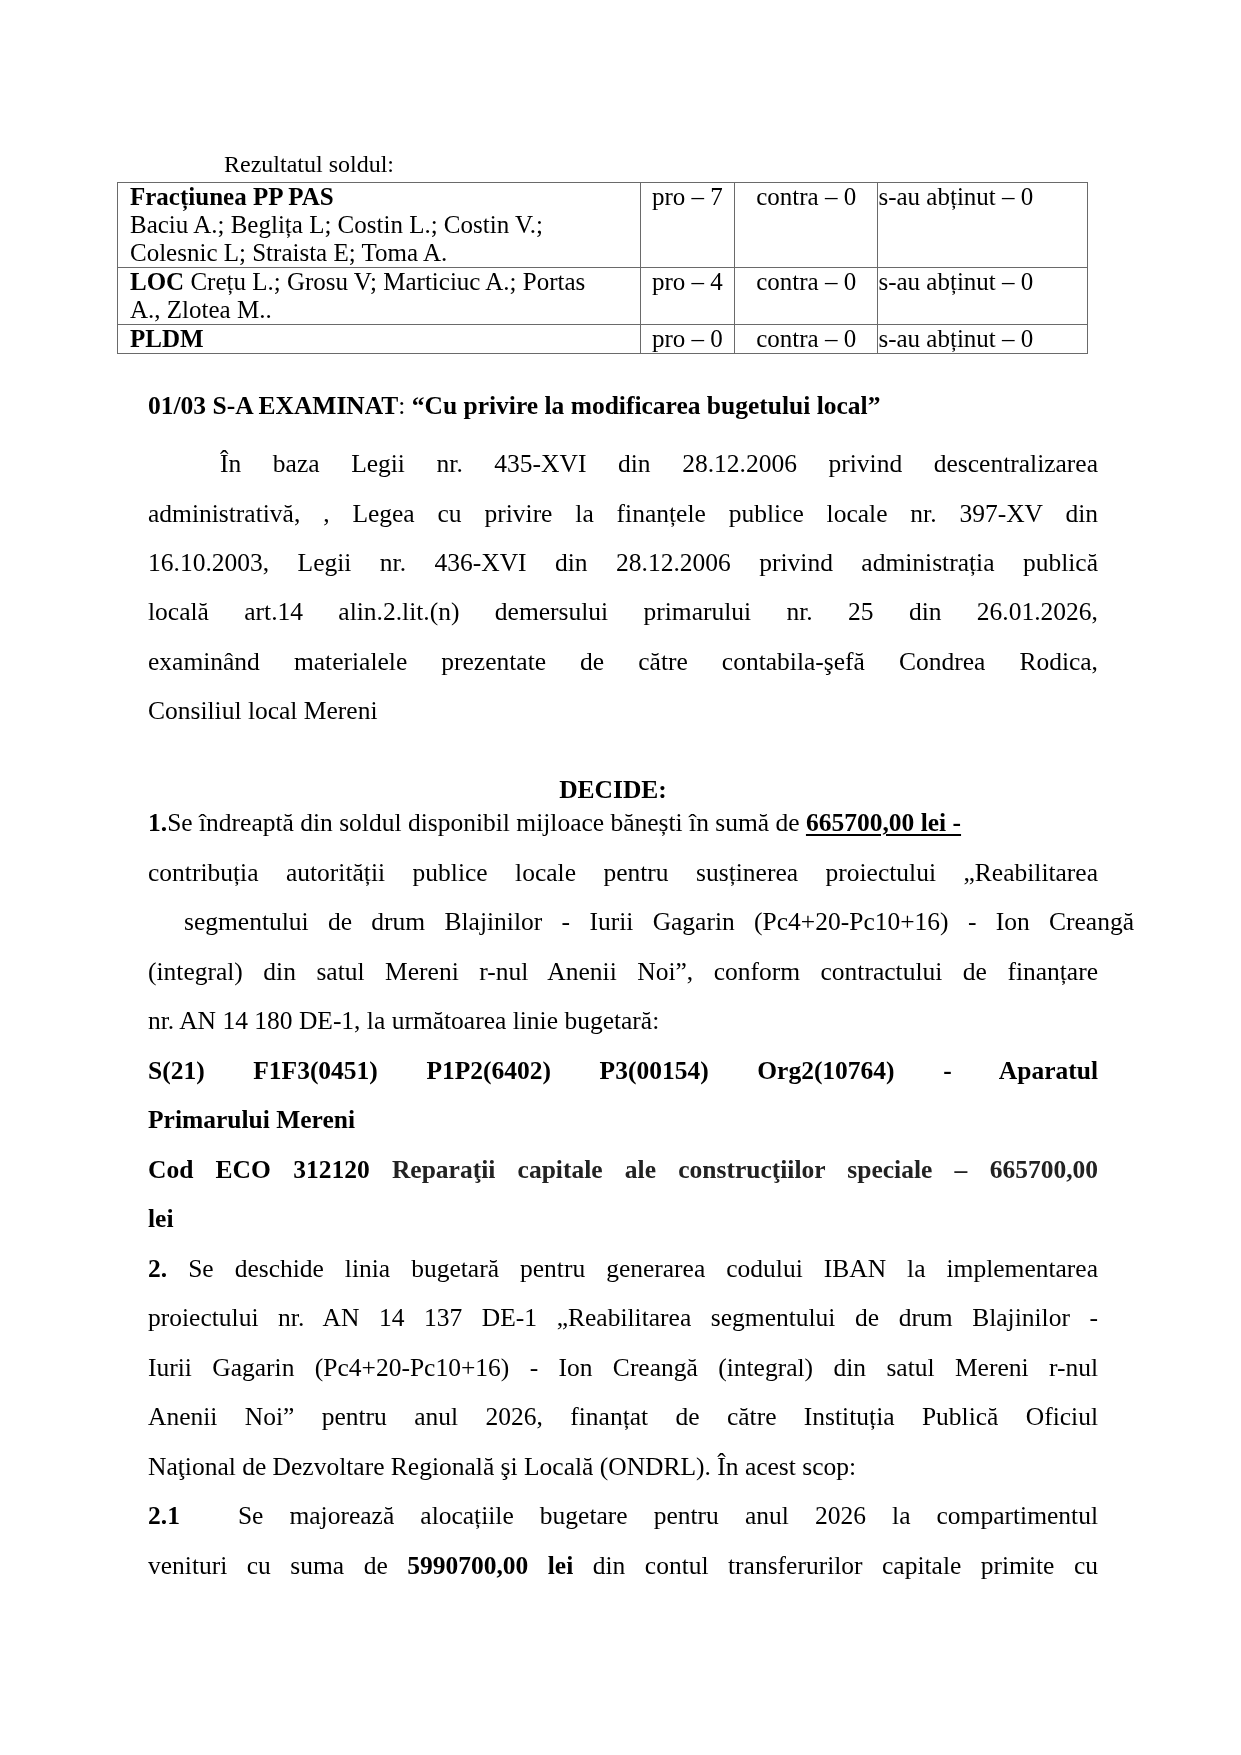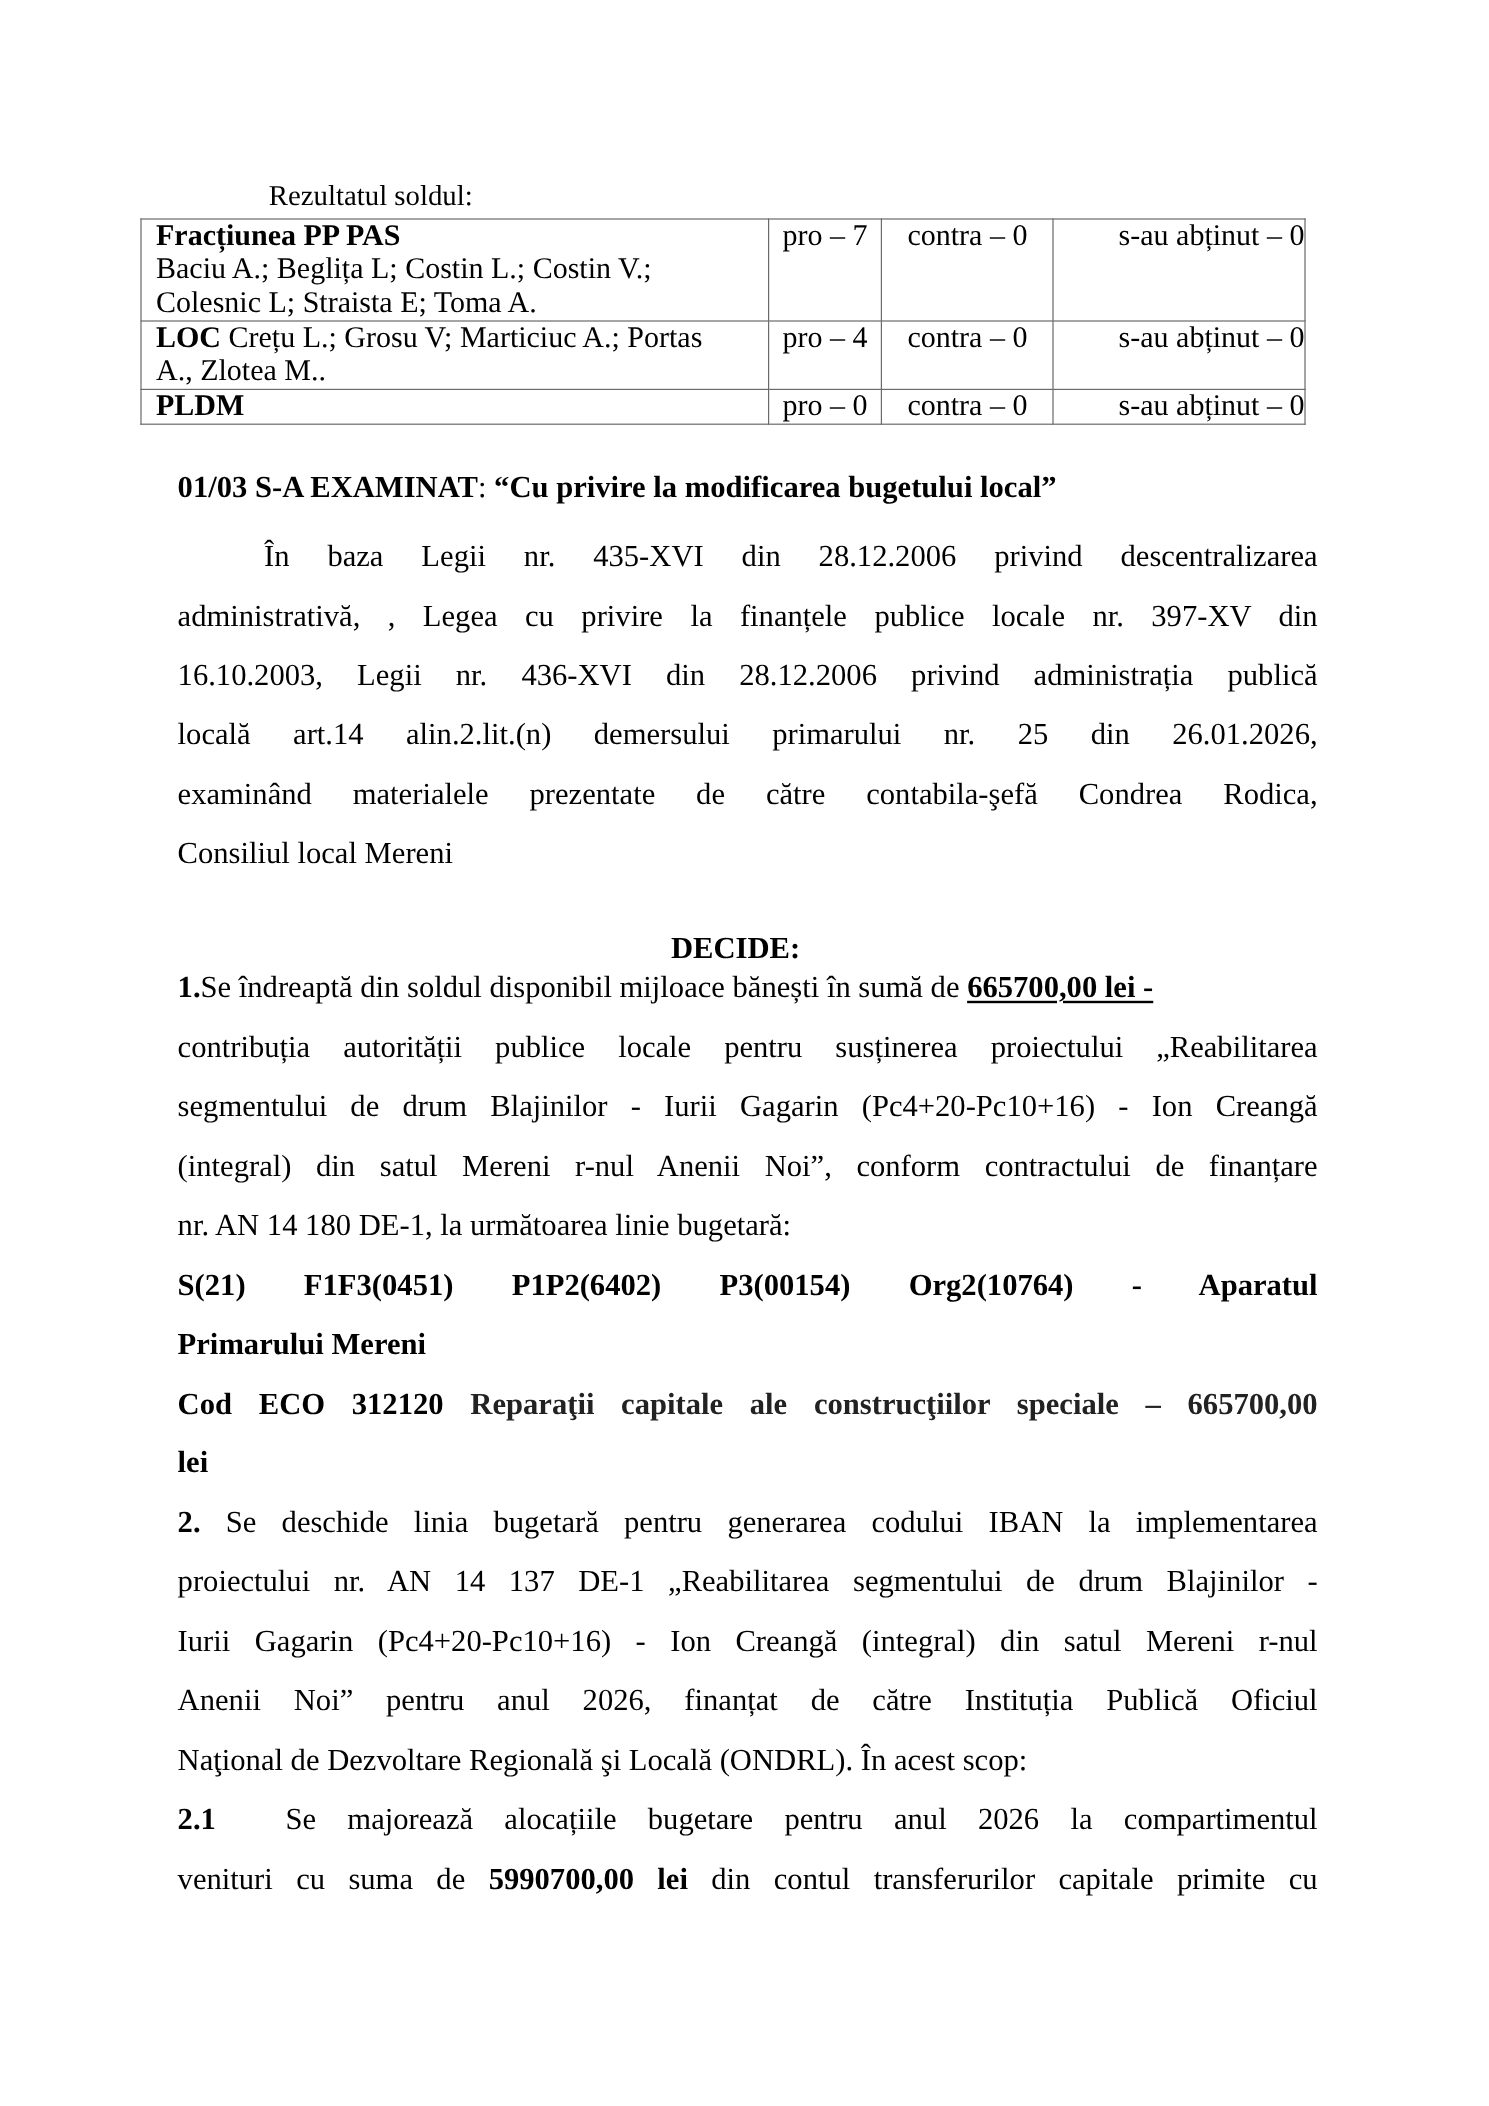--- a/index.html
+++ b/index.html
@@ -21,21 +21,21 @@
     font-size: 25px; line-height: 28px;
   }
   table.votes td {
     border: 1.5px solid #6a6a6a;
     vertical-align: top;
     padding: 0 0 0 11px;
   }
   table.votes td.c-name { width: 517px; padding-left: 12px; }
   table.votes td.c-pro { width: 94px; text-align: center; padding-left: 0; }
   table.votes td.c-contra { width: 144px; text-align: center; padding-left: 0; }
-  table.votes td.c-abs { width: 211px; text-align: right; padding-left: 0; }
+  table.votes td.c-abs { width: 211px; text-align: left; padding-left: 0; }
   table.votes tr.r1 td { height: 84px; }
   table.votes tr.r2 td { height: 56px; }
   table.votes tr.r3 td { height: 28px; }
   b, .b { font-weight: bold; }
   .line {
     position: absolute; left: 148px; width: 950px;
     font-size: 25.5px; line-height: 30px; white-space: nowrap;
   }
   .just {
     text-align: justify; text-align-last: justify;
@@ -102,21 +102,21 @@
   <div class="line just" style="top:597px;">locală art.14 alin.2.lit.(n) demersului primarului nr. 25 din 26.01.2026,</div>
   <div class="line just" style="top:647px;">examinând materialele prezentate de către contabila-şefă Condrea Rodica,</div>
   <div class="line" style="top:696px;">Consiliul local Mereni</div>
 
   <div class="decide">DECIDE:</div>
 
   <div class="line" style="top:808px;">
     <b>1.</b><span>Se îndreaptă din soldul disponibil mijloace bănești în sumă de </span><b class="u">665700,00 lei -</b>
   </div>
   <div class="line just" style="top:858px;">contribuția autorității publice locale pentru susținerea proiectului „Reabilitarea</div>
-  <div class="line just" style="top:907px;">segmentului de drum Blajinilor - Iurii Gagarin (Pc4+20-Pc10+16) - Ion Creangă</div>
+  <div class="line just" style="top:907px;margin-left:36px;">segmentului de drum Blajinilor - Iurii Gagarin (Pc4+20-Pc10+16) - Ion Creangă</div>
   <div class="line just" style="top:957px;">(integral) din satul Mereni r-nul Anenii Noi”, conform contractului de finanțare</div>
   <div class="line" style="top:1006px;">nr. AN 14 180 DE-1, la următoarea linie bugetară:</div>
 
   <div class="line just b" style="top:1056px;">S(21) F1F3(0451) P1P2(6402) P3(00154) Org2(10764) - Aparatul</div>
   <div class="line b" style="top:1105px;">Primarului Mereni</div>
   <div class="line just b" style="top:1155px;">
     <span>Cod ECO 312120</span><span class="gray"> Reparaţii capitale ale construcţiilor speciale – 665700,00</span>
   </div>
   <div class="line b" style="top:1204px;">lei</div>
 

